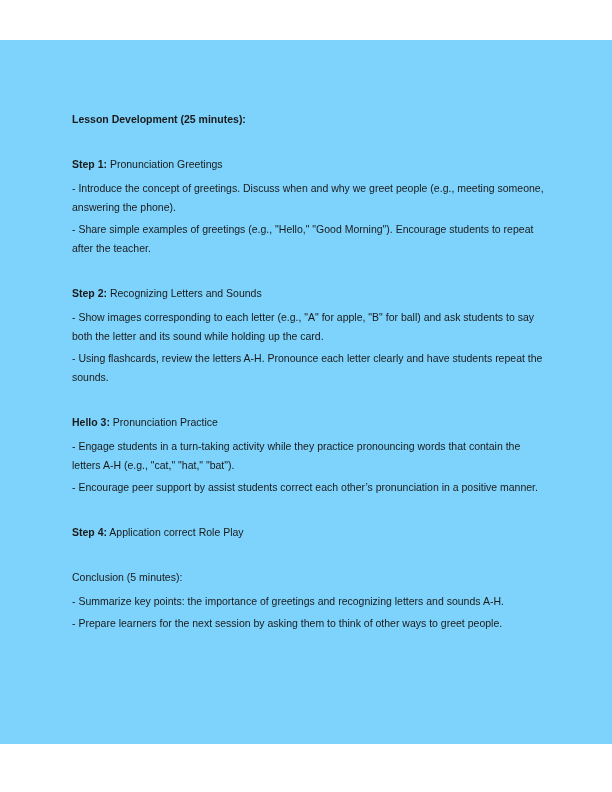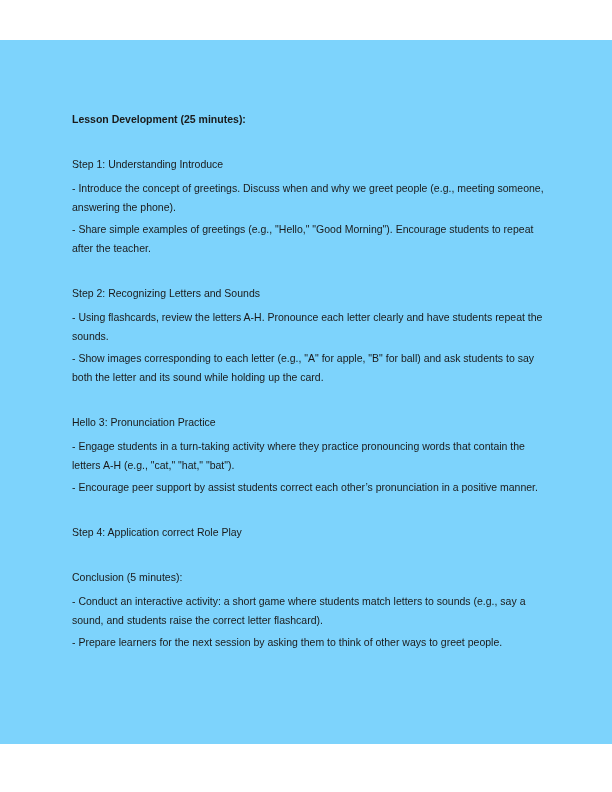--- a/index.html
+++ b/index.html
@@ -30,47 +30,47 @@
     margin: 0 0 3px 0;
   }
   .doc p.heading {
     font-weight: 700;
     margin: 0 0 5px 0;
   }
   .doc p.step-heading {
     margin: 26px 0 5px 0;
   }
   .doc p.step-heading b {
-    font-weight: 400;
+    font-weight: 700;
   }
   .doc p.section-heading {
     font-weight: 400;
     margin: 26px 0 5px 0;
   }
 </style>
 </head>
 <body>
 
 <div class="page">
   <div class="doc">
 
     <p class="heading">Lesson Development (25 minutes):</p>
 
-    <p class="step-heading"><b>Step 1:</b><span> Understanding Introduce</span></p>
+    <p class="step-heading"><b>Step 1:</b><span> Pronunciation Greetings</span></p>
     <p>- Introduce the concept of greetings. Discuss when and why we greet people (e.g., meeting someone, answering the phone).</p>
     <p>- Share simple examples of greetings (e.g., "Hello," "Good Morning"). Encourage students to repeat after the teacher.</p>
 
     <p class="step-heading"><b>Step 2:</b><span> Recognizing Letters and Sounds</span></p>
+    <p>- Show images corresponding to each letter (e.g., "A" for apple, "B" for ball) and ask students to say both the letter and its sound while holding up the card.</p>
     <p>- Using flashcards, review the letters A-H. Pronounce each letter clearly and have students repeat the sounds.</p>
-    <p>- Show images corresponding to each letter (e.g., "A" for apple, "B" for ball) and ask students to say both the letter and its sound while holding up the card.</p>
 
     <p class="step-heading"><b>Hello 3:</b><span> Pronunciation Practice</span></p>
-    <p>- Engage students in a turn-taking activity where they practice pronouncing words that contain the letters A-H (e.g., "cat," "hat," "bat").</p>
+    <p>- Engage students in a turn-taking activity while they practice pronouncing words that contain the letters A-H (e.g., "cat," "hat," "bat").</p>
     <p>- Encourage peer support by assist students correct each other’s pronunciation in a positive manner.</p>
 
     <p class="step-heading"><b>Step 4:</b><span> Application correct Role Play</span></p>
 
     <p class="section-heading">Conclusion (5 minutes):</p>
-    <p>- Conduct an interactive activity: a short game where students match letters to sounds (e.g., say a sound, and students raise the correct letter flashcard).</p>
+    <p>- Summarize key points: the importance of greetings and recognizing letters and sounds A-H.</p>
     <p>- Prepare learners for the next session by asking them to think of other ways to greet people.</p>
 
   </div>
 </div>
 
 </body></html>

